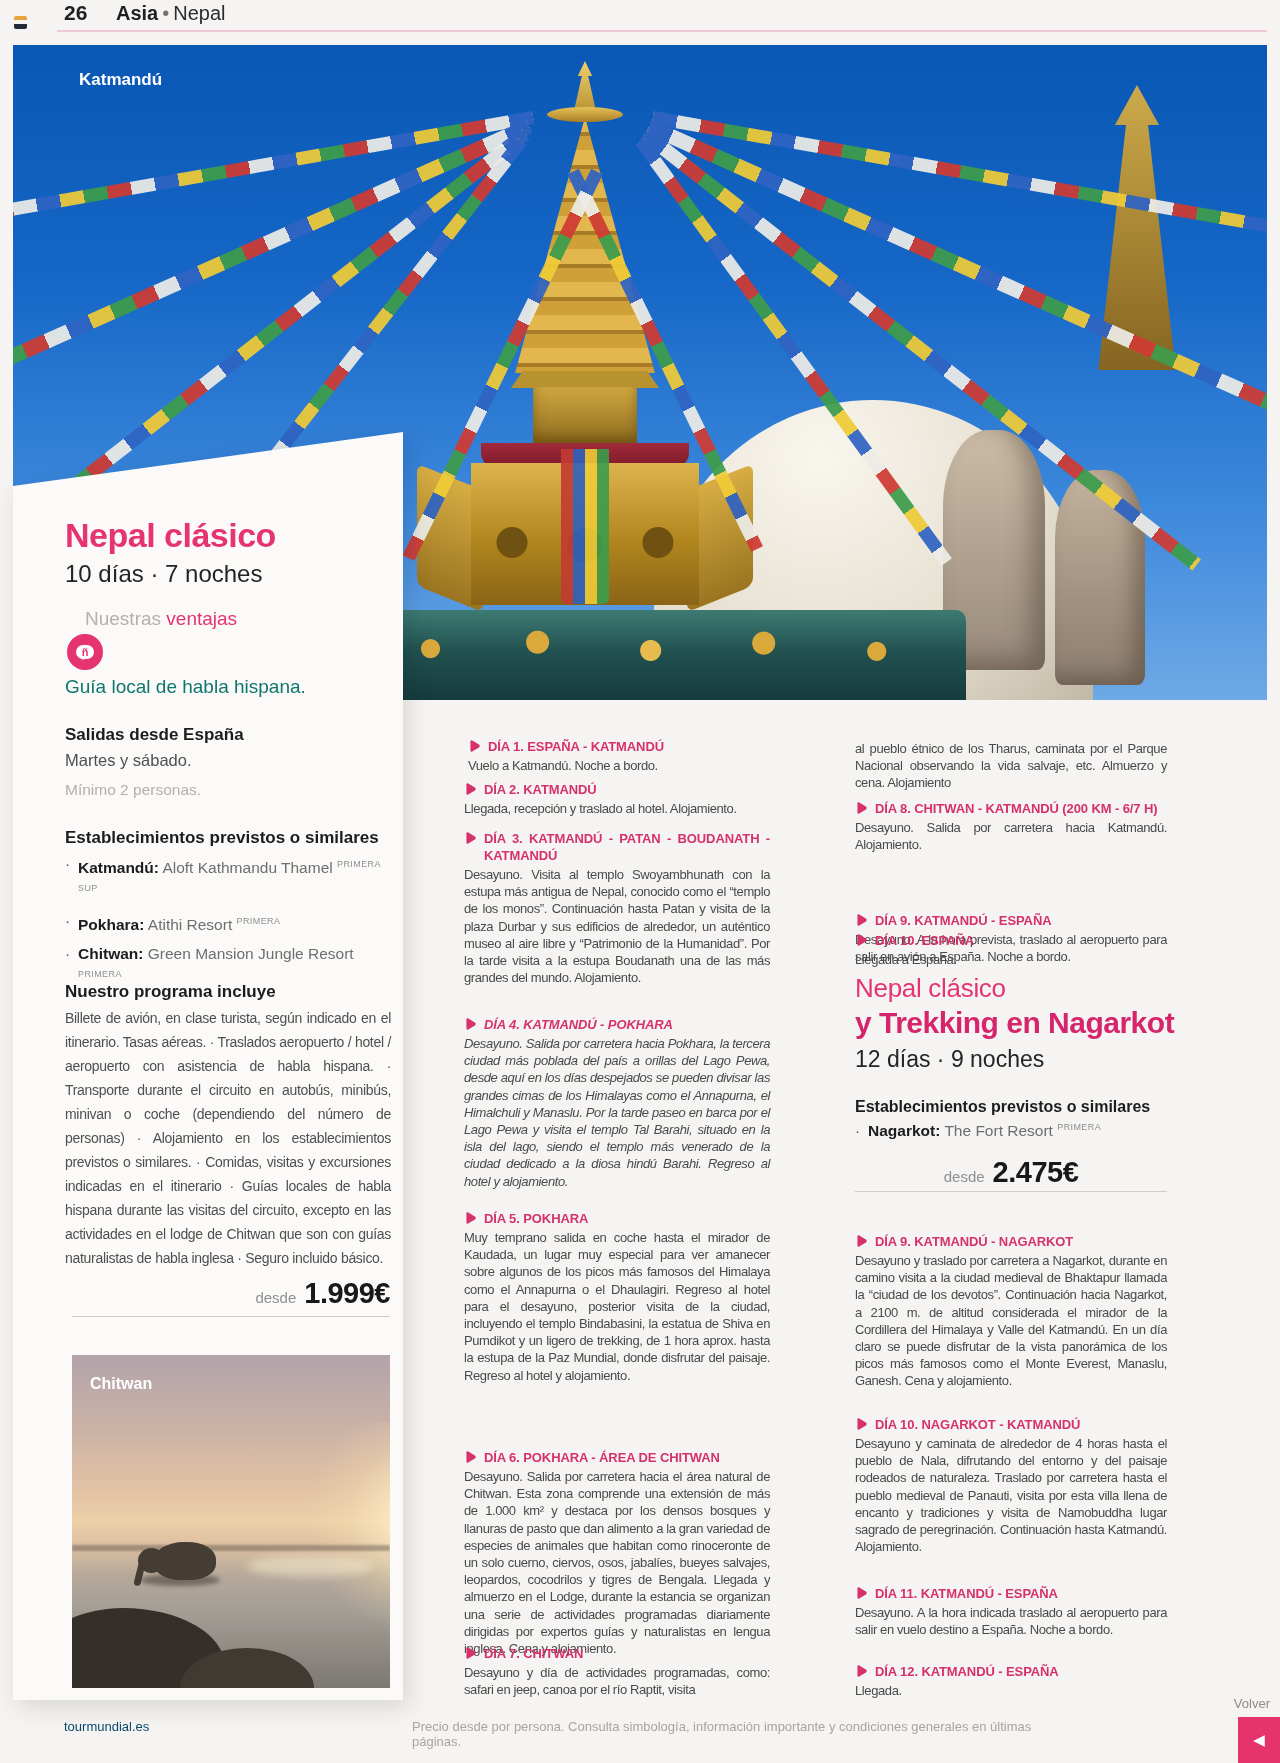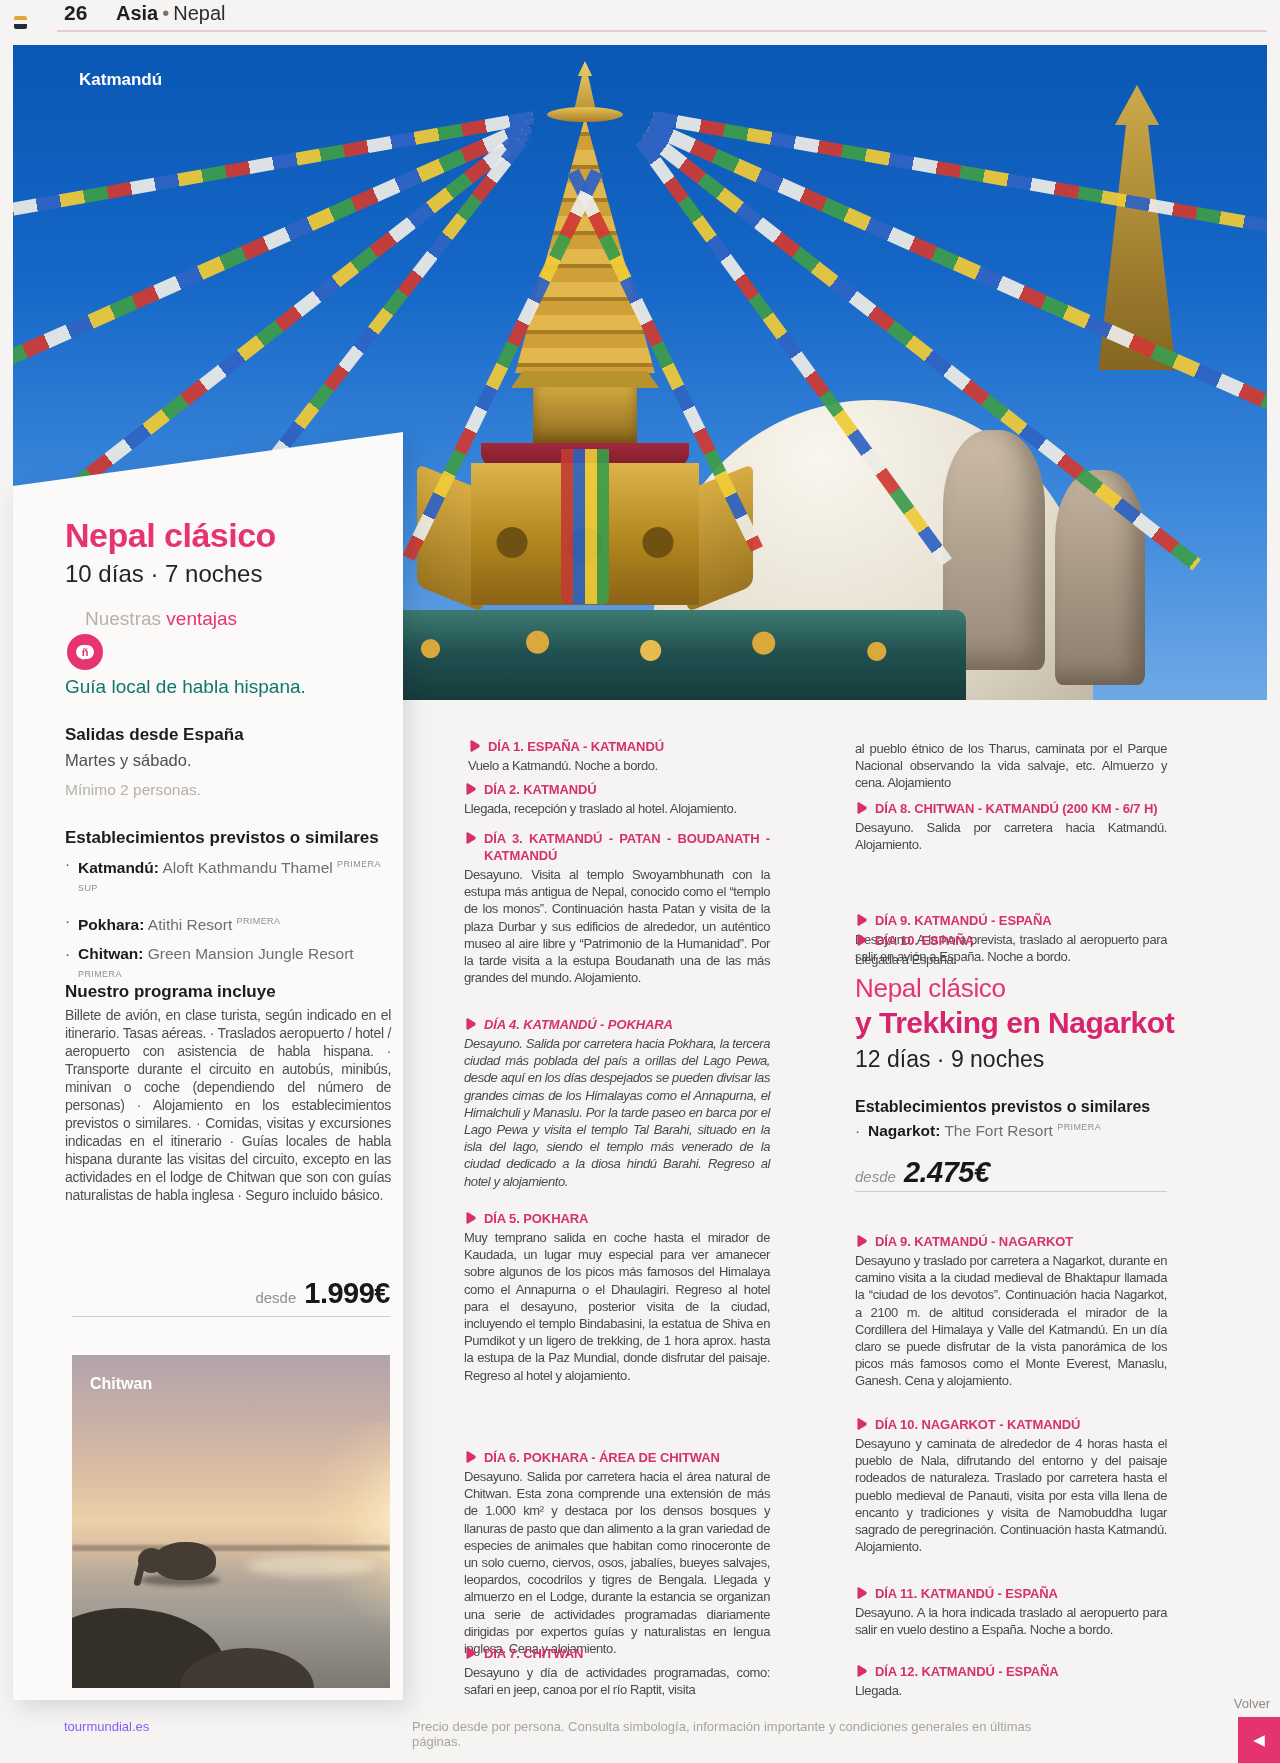--- a/index.html
+++ b/index.html
@@ -94,21 +94,21 @@
     border:4px solid transparent; border-top-color:#fff; }
   .guia { position:absolute; left:52px; top:244px; font-size:19px; color:#0f766e; }
   .sec-h { position:absolute; left:52px; font-size:17px; font-weight:bold; color:#1c1c1c; }
   .txt { position:absolute; left:52px; width:326px; font-size:15px; color:#4f4f4f; }
   .minimo { color:#b3b0ae; }
   .hotels { position:absolute; left:52px; top:422px; width:326px; font-size:15.5px; line-height:20px; color:#6e6e6e; }
   .hotel { position:relative; padding-left:13px; margin-bottom:9px; }
   .hotel .bu { position:absolute; left:0; top:0; color:#555; }
   .hotel b { color:#1c1c1c; }
   .hotel sup { font-size:9px; color:#8f8f8f; letter-spacing:.4px; }
-  .incluye-p { position:absolute; left:52px; top:574px; width:326px; font-size:14px; line-height:18px;
+  .incluye-p { position:absolute; left:52px; top:574px; width:326px; font-size:14px; line-height:24px;
     color:#4f4f4f; text-align:justify; letter-spacing:-.3px; }
   .price-row { position:absolute; left:59px; top:845px; width:318px; height:40px;
     border-bottom:1.5px solid #cfcccc; text-align:right; }
   .price-row .desde { font-size:15px; color:#8f8f8f; margin-right:8px; }
   .price-row .price { font-size:29px; font-weight:bold; color:#181818; letter-spacing:-.5px; }
 
   
   .photo { position:absolute; left:59px; top:923px; width:318px; height:333px; overflow:hidden;
     background:linear-gradient(180deg,#b2a3ab 0%,#cbb2a6 22%,#e1c2a4 40%,#ecd0a8 50%,#d9bda0 58%,#b6a99a 66%,#a19c94 78%,#7c7972 100%); }
   .photo .sun { position:absolute; left:50%; top:20%; width:100%; height:70%;
@@ -135,26 +135,26 @@
 
   
   .p2-t1 { font-size:26px; color:#e5346f; letter-spacing:-.3px; }
   .p2-t2 { font-size:30px; font-weight:bold; color:#d6246d; letter-spacing:-.5px; margin-top:2px; }
   .p2-dur { font-size:23px; color:#242424; margin-top:6px; }
   .p2-estab { font-size:16px; font-weight:bold; color:#1c1c1c; }
   .p2-hotel { position:relative; padding-left:13px; font-size:15.5px; color:#6e6e6e; }
   .p2-hotel .bu { position:absolute; left:0; top:0; color:#555; }
   .p2-hotel b { color:#1c1c1c; }
   .p2-hotel sup { font-size:9px; color:#8f8f8f; letter-spacing:.4px; }
-  .p2-price { border-bottom:1.5px solid #cfcccc; text-align:left; height:36px;font-style:italic; }
+  .p2-price { border-bottom:1.5px solid #cfcccc; text-align:center; height:36px; }
   .p2-price .desde { font-size:15px; color:#8f8f8f; margin-right:8px; }
   .p2-price .price { font-size:29px; font-weight:bold; color:#181818; letter-spacing:-.5px; }
 
   
-  .f-site { position:absolute; left:64px; top:1719px; font-size:13px; color:#8b5cf6; }
+  .f-site { position:absolute; left:64px; top:1719px; font-size:13px; color:#0c4a6e; }
   .f-note { position:absolute; left:412px; top:1719px; width:660px; font-size:13px; color:#a8a5a2; }
   .f-volver { position:absolute; right:10px; top:1696px; font-size:13px; color:#8d8a88; }
   .f-box { position:absolute; right:0; bottom:0; width:42px; height:46px; background:#e5336e;
     display:flex; align-items:center; justify-content:center; color:#fff; font-size:15px; cursor:pointer; }
 </style>
 </head>
 <body>
 
 <div class="page">
 

